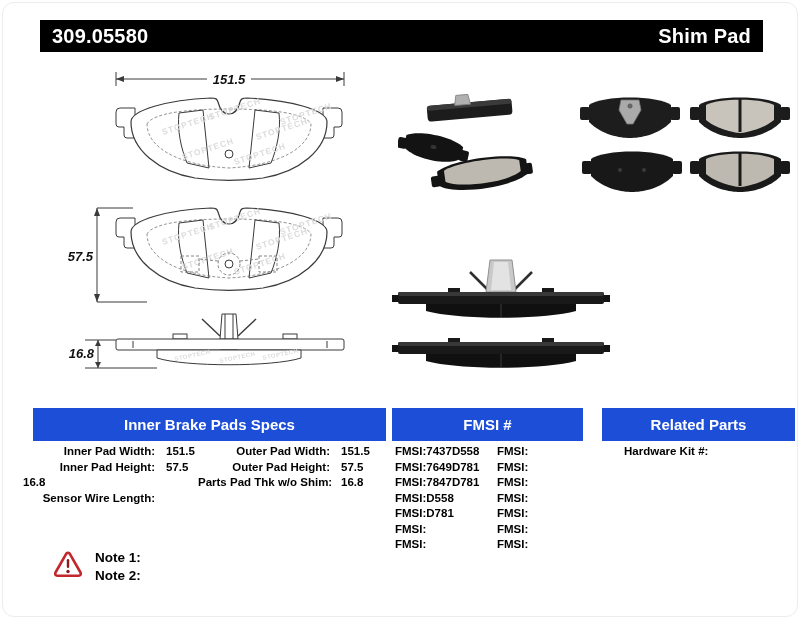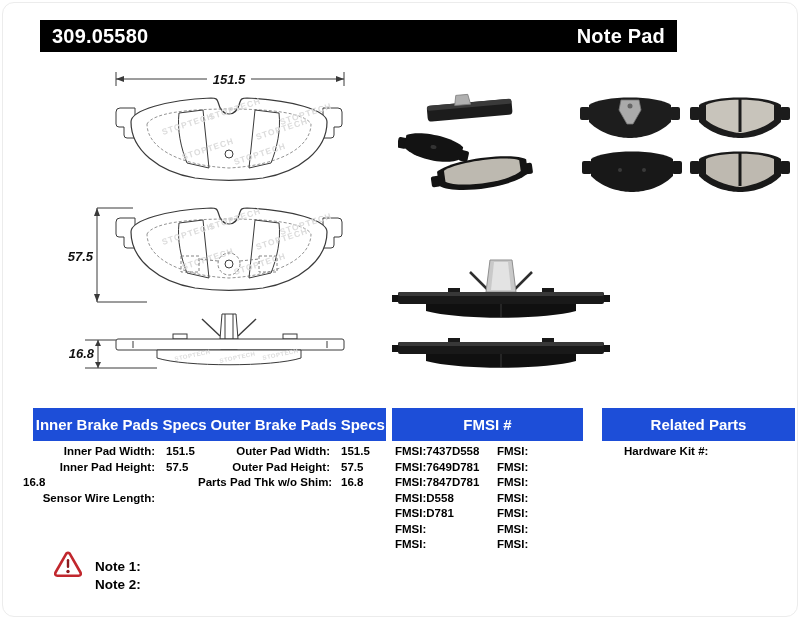--- a/index.html
+++ b/index.html
@@ -1,21 +1,21 @@
 <!DOCTYPE html>
 <html><head>
 <meta charset="utf-8">
 <style>
   html,body{margin:0;padding:0;background:#fff;}
   .page{position:relative;width:800px;height:619px;background:#fff;overflow:hidden;
         font-family:"Liberation Sans",sans-serif;color:#000;}
   .page-border{position:absolute;inset:2px;border:1px solid #ececec;border-radius:12px;pointer-events:none;}
 
   
-  .header-bar{position:absolute;left:40px;top:20px;width:637px;height:32px;background:#000;
+  .header-bar{position:absolute;left:40px;top:20px;width:723px;height:32px;background:#000;
               color:#fff;display:flex;justify-content:space-between;align-items:center;
               padding:0 12px;box-sizing:border-box;font-size:20px;font-weight:bold;letter-spacing:.2px;}
 
   
   .abs{position:absolute;}
 
   
   .tbl-bar{position:absolute;top:408px;height:33px;background:#1d4ed8;color:#fff;display:flex;
            align-items:center;justify-content:center;font-size:15px;font-weight:bold;}
   .tbl-bar .half{flex:1;text-align:center;}
@@ -26,35 +26,35 @@
   .spec-label{text-align:right;white-space:nowrap;}
   .spec-value{text-align:left;white-space:nowrap;}
 
   .fmsi-col{position:absolute;top:444px;font-size:11.5px;font-weight:bold;line-height:15.5px;}
   .fmsi-row{display:flex;gap:0;white-space:nowrap;}
 
   .related-rows{position:absolute;left:603px;top:444px;font-size:11.5px;font-weight:bold;line-height:15.5px;padding-left:21px;}
   .related-row{display:flex;gap:6px;white-space:nowrap;}
 
   
-  .notes-text{position:absolute;left:95px;top:549px;font-size:13.5px;font-weight:bold;line-height:18px;margin-top:9px;}
+  .notes-text{position:absolute;left:95px;top:549px;font-size:13.5px;font-weight:bold;line-height:18px;}
 
   svg text.dim{font-family:"Liberation Sans",sans-serif;font-weight:bold;font-style:italic;font-size:13px;fill:#111;}
   svg text.wm{font-family:"Liberation Sans",sans-serif;font-weight:bold;font-size:8.5px;fill:#dcdcdc;letter-spacing:1px;}
   svg text.wm-sm{font-family:"Liberation Sans",sans-serif;font-weight:bold;font-size:6px;fill:#dcdcdc;letter-spacing:.5px;}
 </style>
 </head>
 <body>
 
 <div class="page">
   <div class="page-border"></div>
 
   <div class="header-bar">
     <span>309.05580</span>
-    <span>Note Pad</span>
+    <span>Shim Pad</span>
   </div>
 
   <svg class="abs" style="left:35px;top:60px;" width="360" height="345" viewBox="0 0 360 345">
     <defs>
       <g id="padShape">
         <path d="M98,48 L85,48 Q81,48 81,52 L81,64 Q81,67 84,67 L89,67 L89,75 Q89,78 92,78 L100,78 L100,48 Z" fill="#fff" stroke="#3a3a3a" stroke-width="1"></path>
         <path d="M290,48 L303,48 Q307,48 307,52 L307,64 Q307,67 304,67 L299,67 L299,75 Q299,78 296,78 L288,78 L288,48 Z" fill="#fff" stroke="#3a3a3a" stroke-width="1"></path>
         <path d="M96,62 C96,50 132,40 176,38 C181,38 182,39 183,42 C185,50 189,54 194,54 C199,54 203,50 205,42 C206,39 207,38 212,38 C256,40 292,50 292,62 C292,90 264,112 228,118 C206,121 182,121 160,118 C124,112 96,90 96,62 Z" fill="#fff" stroke="#3a3a3a" stroke-width="1.2"></path>
         <path d="M112,64 C118,53 152,49 194,49 C236,49 270,53 276,64 C276,86 248,105 194,108 C140,105 112,86 112,64 Z" fill="none" stroke="#777" stroke-width="0.8" stroke-dasharray="3,2"></path>
         <path d="M144,53 L168,50 L174,108 L152,103 C146,88 142,70 144,53 Z" fill="none" stroke="#3a3a3a" stroke-width="1"></path>
@@ -206,21 +206,20 @@
       <rect x="210" y="43" width="8" height="7" fill="#141414"></rect>
       <rect x="6" y="40" width="206" height="12" rx="2" fill="#191919"></rect>
       <rect x="6" y="40" width="206" height="4" rx="2" fill="#383838"></rect>
       <path d="M34,52 L184,52 L184,59 C152,68 66,68 34,59 Z" fill="#101010"></path>
       <line x1="109" y1="52" x2="109" y2="65" stroke="#2c2c2c" stroke-width="1.5"></line>
     </g>
   </svg>
 
   <div class="tbl-bar" style="left:33px;width:353px;">
     <span class="half">Inner Brake Pads Specs</span>
-    <span class="half">Outer Brake Pads Specs</span>
   </div>
   <div class="tbl-bar" style="left:392px;width:191px;">
     <span>FMSI #</span>
   </div>
   <div class="tbl-bar" style="left:602px;width:193px;align-items:center;">
     <span>Related Parts</span>
   </div>
 
   <div class="spec-rows" style="left:23px;">
     <div class="spec-row">

